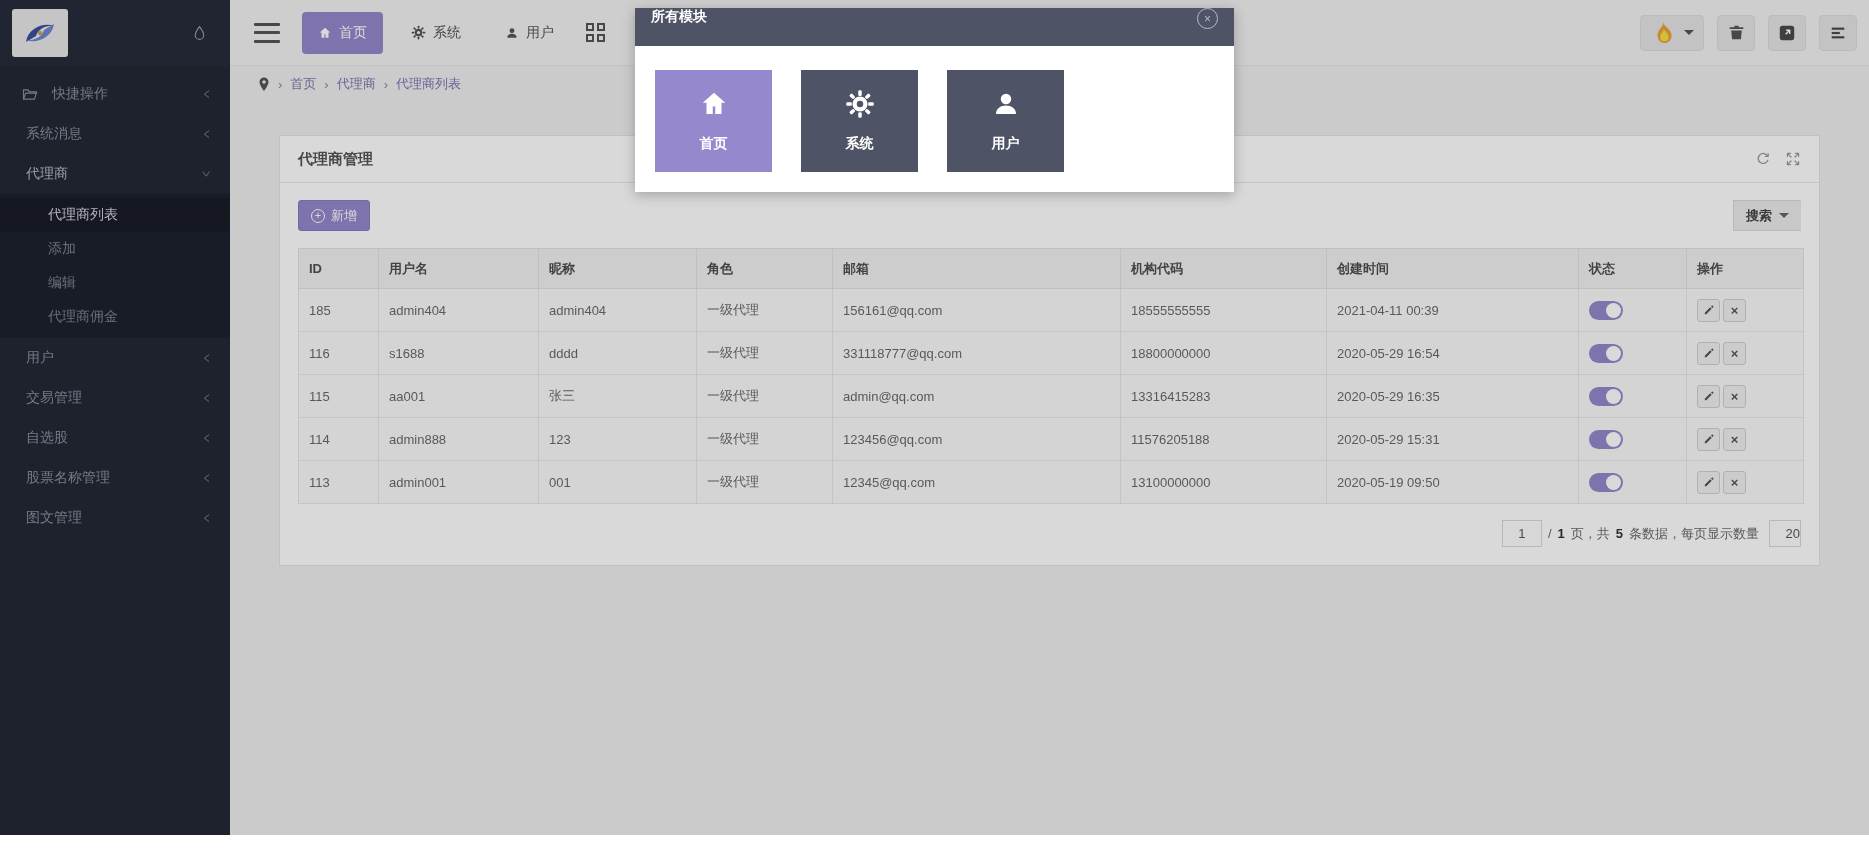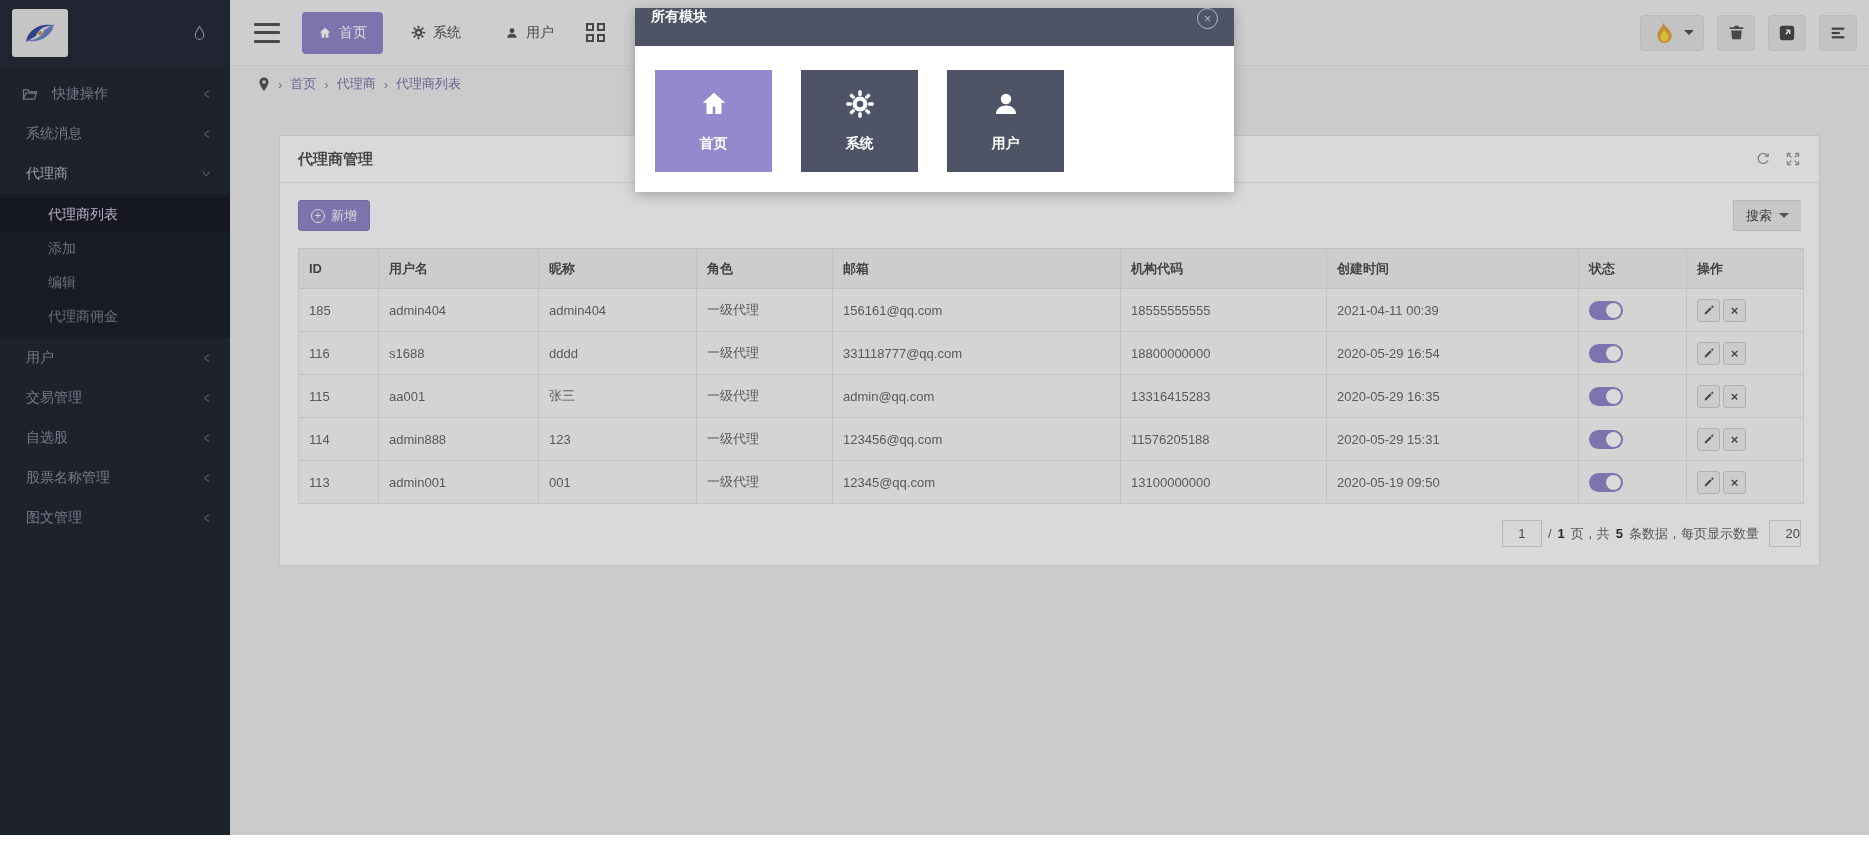--- a/index.html
+++ b/index.html
@@ -45,21 +45,21 @@
   .card { position:absolute; left:49px; right:49px; top:69px; background:#fff; border:1px solid #e3e3e3; }
   .card-header { height:47px; display:flex; align-items:center; padding:0 18px; border-bottom:1px solid #e7eaec; }
   .card-title { font-size:15px; font-weight:bold; color:#555; }
   .card-tools { margin-left:auto; display:flex; gap:14px; }
   .card-tools .ic-btn { cursor:pointer; display:flex; }
 
   .toolbar { display:flex; align-items:center; padding:17px 18px; }
   .btn-add { height:31px; padding:0 12px; background:#9688cc; border:1px solid #8a7cc0; color:#fff; border-radius:3px; font-size:13px; display:flex; align-items:center; gap:6px; cursor:pointer; }
   .plus-circle { width:14px; height:14px; border:1.5px solid #fff; border-radius:50%; display:flex; align-items:center; justify-content:center; font-size:11px; line-height:1; }
   .search-group { margin-left:auto; display:flex; }
-  .btn-search { height:31px; padding:0 12px; background:#ececec; border:1px solid #d9d9d9; border-right:none; font-size:13px; font-weight:normal; color:#444; display:flex; align-items:center; gap:7px; cursor:pointer; }
+  .btn-search { height:31px; padding:0 12px; background:#ececec; border:1px solid #d9d9d9; border-right:none; font-size:13px; font-weight:bold; color:#444; display:flex; align-items:center; gap:7px; cursor:pointer; }
   .search-input { height:31px; width:256px; border:1px solid #d9d9d9; background:#fdfdfd; padding:0 12px; font-size:13px; color:#555; outline:none; }
   .search-input::placeholder { color:#b5b5b5; }
 
   table.data { width:calc(100% - 36px); margin:0 18px; border-collapse:collapse; table-layout:fixed; font-size:13px; }
   table.data th { height:40px; background:#f1f1f1; border:1px solid #e2e2e2; text-align:left; padding-left:10px; color:#4f4f4f; font-weight:bold; }
   table.data td { height:43px; border:1px solid #e7e7e7; padding-left:10px; color:#676a6c; background:#fafafa; }
   .toggle { width:34px; height:19px; background:#9688cc; border-radius:10px; position:relative; cursor:pointer; }
   .toggle .knob { position:absolute; right:2px; top:2px; width:15px; height:15px; background:#fff; border-radius:50%; }
   .op-btn { width:23px; height:23px; background:#f0f0f0; border:1px solid #cfcfcf; border-radius:3px; display:inline-flex; align-items:center; justify-content:center; cursor:pointer; margin-right:3px; vertical-align:middle; }
   .op-btn .xmark { font-size:13px; font-weight:bold; color:#555; line-height:1; }

